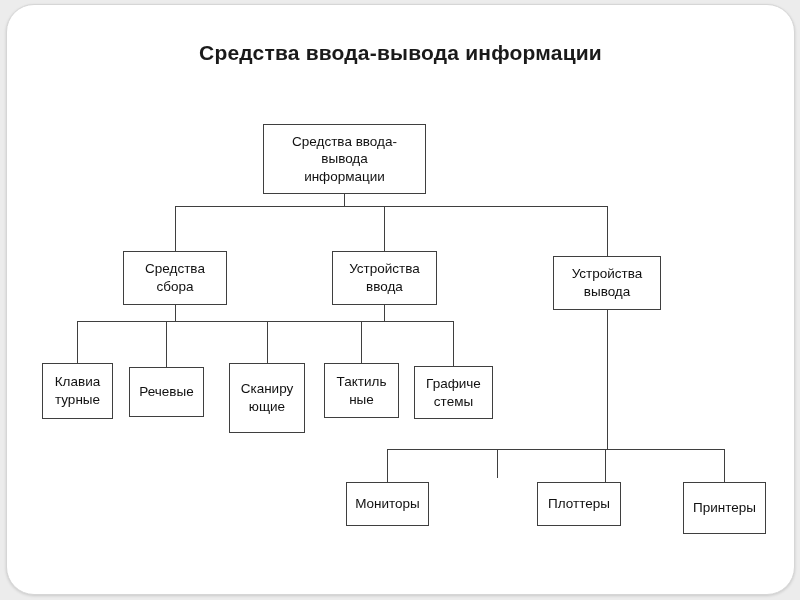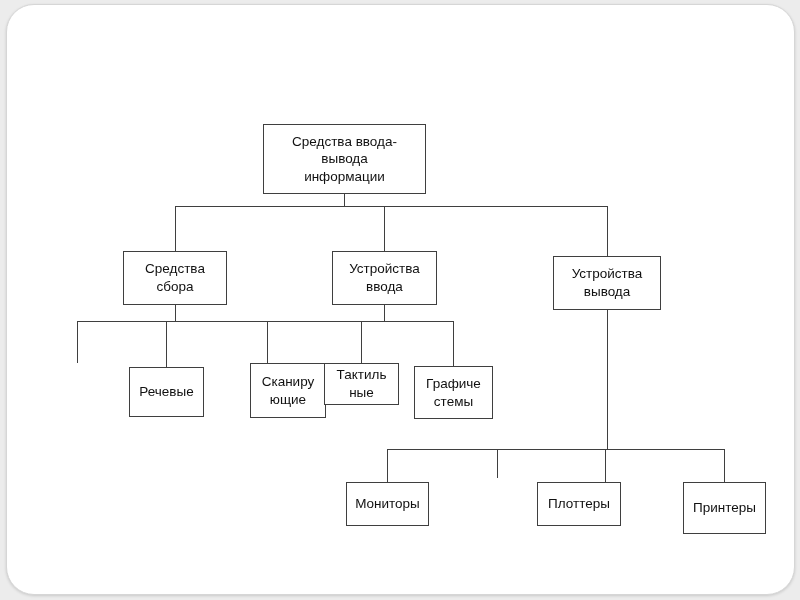--- a/index.html
+++ b/index.html
@@ -56,20 +56,21 @@
     position: absolute;
     background: #3f3f3f;
   }
 </style>
 </head>
 <body>
 
 <div class="stage">
   <div class="slide">
 
+    <div class="title">Средства ввода-вывода информации</div>
 
     <div class="line" style="left:337px; top:189px; width:1px; height:13px;"></div>
     <div class="line" style="left:168px; top:201px; width:433px; height:1px;"></div>
     <div class="line" style="left:168px; top:201px; width:1px; height:45px;"></div>
     <div class="line" style="left:377px; top:201px; width:1px; height:45px;"></div>
     <div class="line" style="left:600px; top:201px; width:1px; height:50px;"></div>
 
     <div class="line" style="left:168px; top:300px; width:1px; height:16px;"></div>
     <div class="line" style="left:377px; top:300px; width:1px; height:16px;"></div>
     <div class="line" style="left:70px; top:316px; width:377px; height:1px;"></div>
@@ -92,27 +93,29 @@
 
     <div class="node" style="left:116px; top:246px; width:104px; height:54px;text-align:center;">Средства
 сбора</div>
 
     <div class="node" style="left:325px; top:246px; width:105px; height:54px;">Устройства
 ввода</div>
 
     <div class="node" style="left:546px; top:251px; width:108px; height:54px;">Устройства
 вывода</div>
 
+    <div class="node" style="left:35px; top:358px; width:71px; height:56px;">Клавиа
+турные</div>
 
     <div class="node" style="left:122px; top:362px; width:75px; height:50px;">Речевые</div>
 
-    <div class="node" style="left:222px; top:358px; width:76px; height:55px;margin-left:21px;">Сканиру
+    <div class="node" style="left:222px; top:358px; width:76px; height:70px;">Сканиру
 ющие</div>
 
-    <div class="node" style="left:317px; top:358px; width:75px; height:42px;">Тактиль
+    <div class="node" style="left:317px; top:358px; width:75px; height:55px;">Тактиль
 ные</div>
 
     <div class="node" style="left:407px; top:361px; width:79px; height:53px;">Графиче
 стемы</div>
 
     <div class="node" style="left:339px; top:477px; width:83px; height:44px;">Мониторы</div>
 
 
     <div class="node" style="left:530px; top:477px; width:84px; height:44px;">Плоттеры</div>
 

